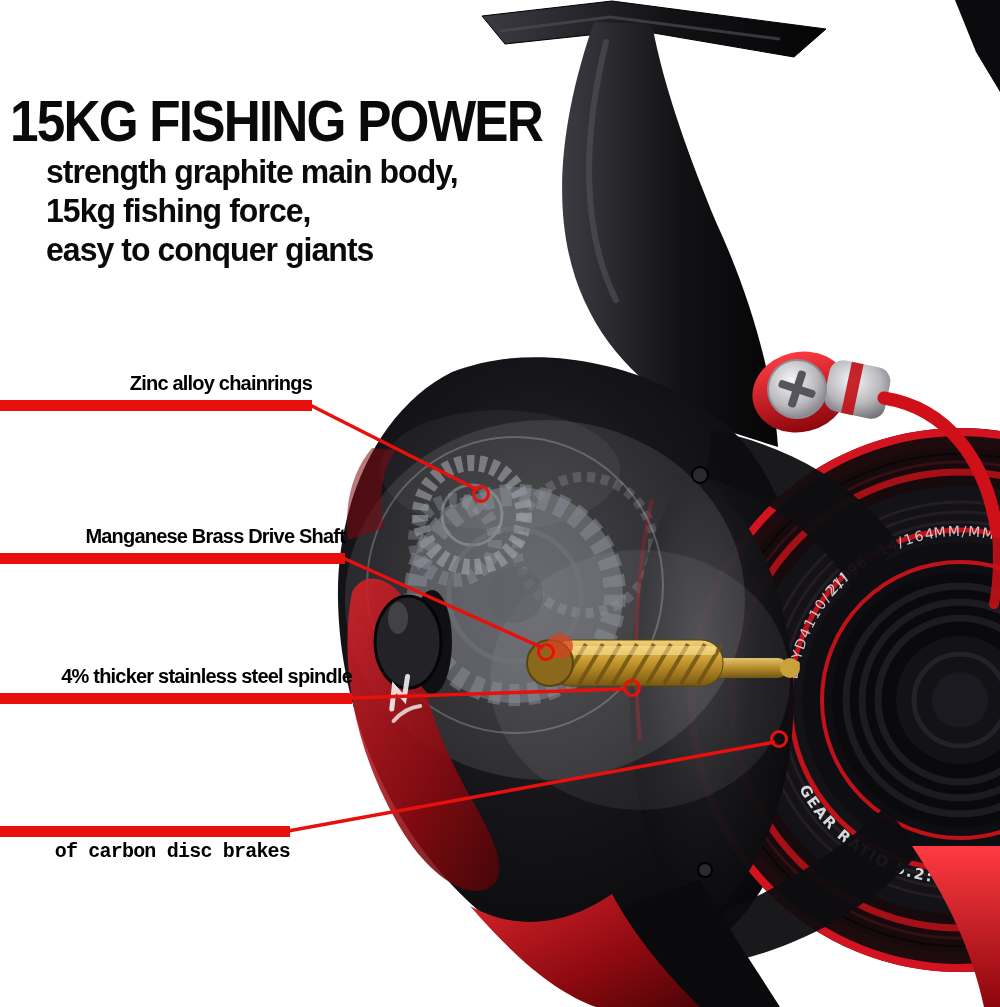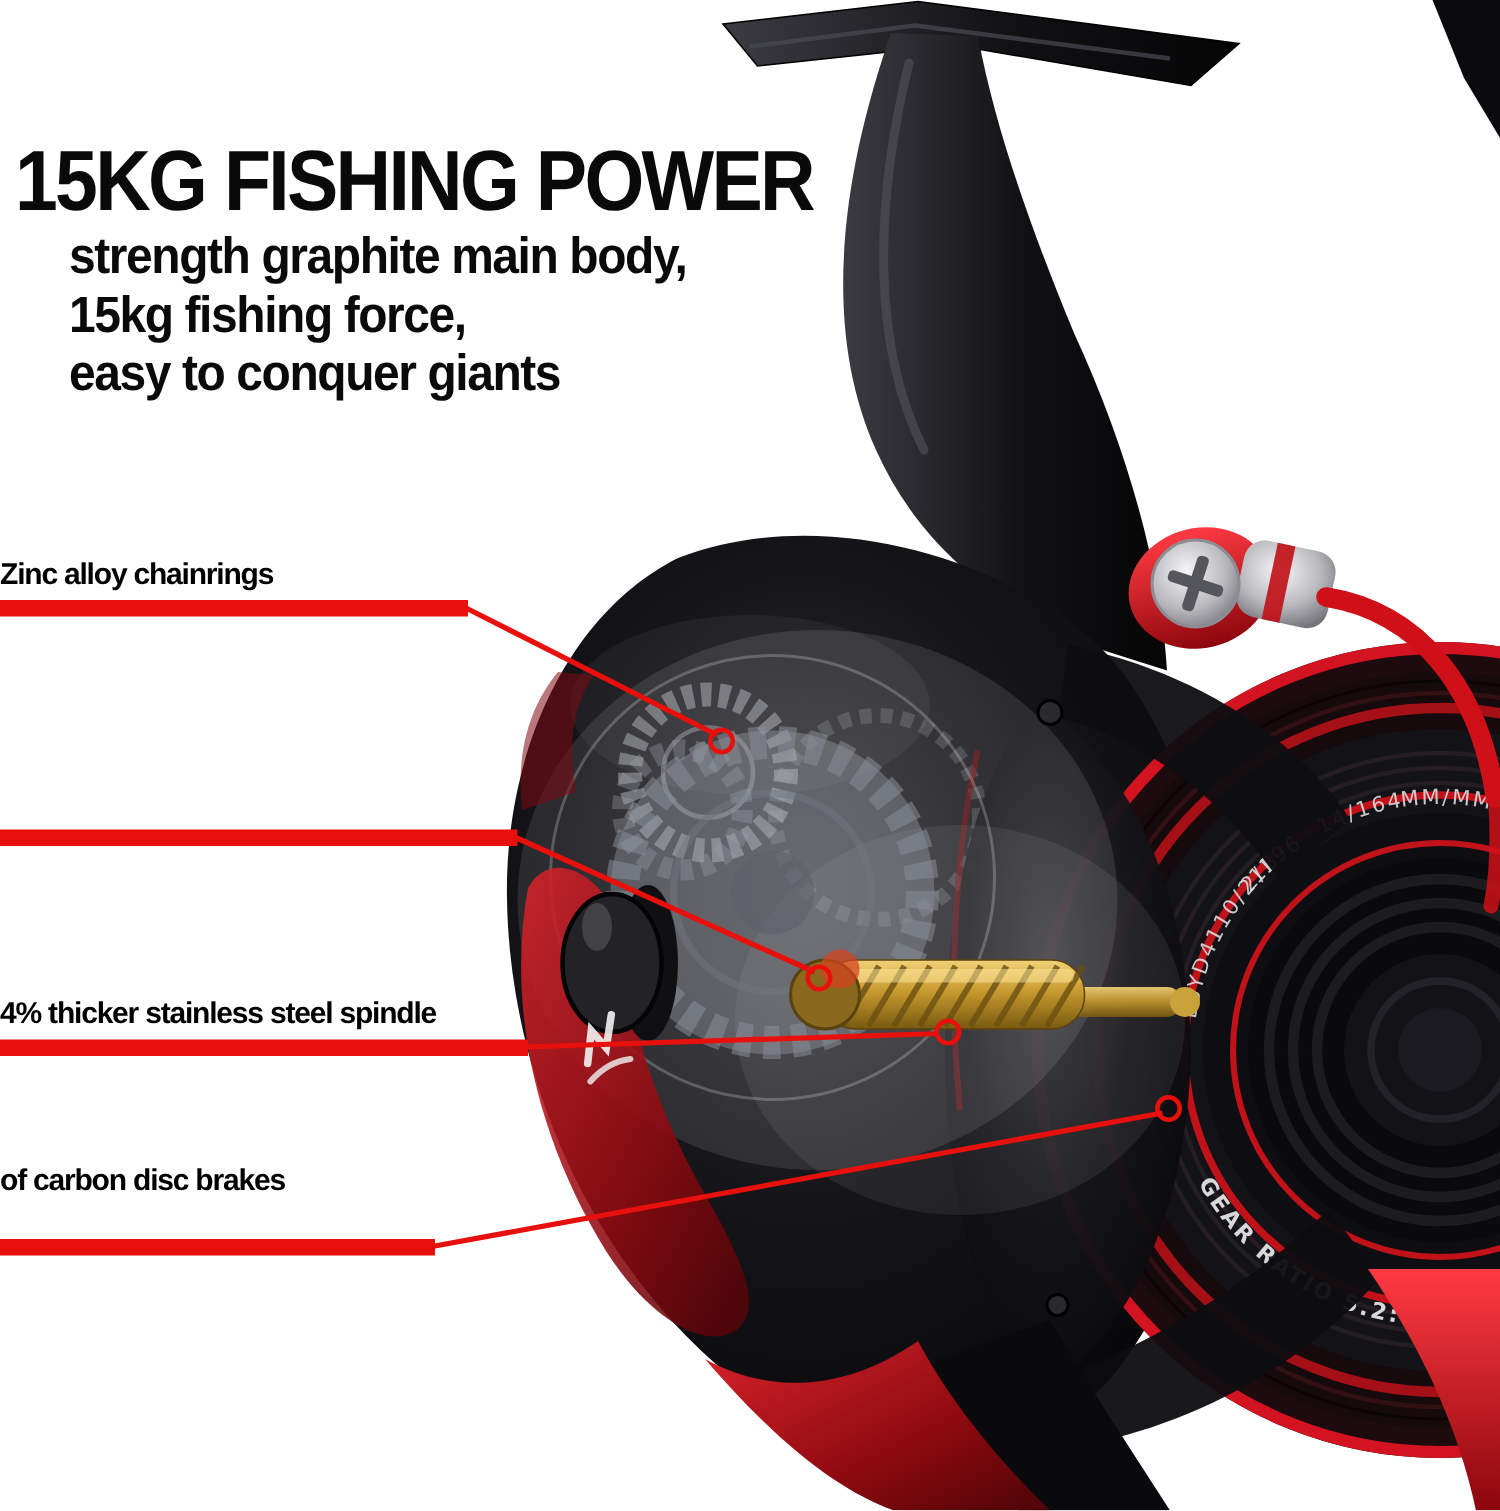--- a/index.html
+++ b/index.html
@@ -15,21 +15,21 @@
     font-size:57px; font-weight:900; letter-spacing:-2px; white-space:nowrap;
     transform:scaleX(.9); transform-origin:left top; color:#0a0a0a;
   }
   .subtitle {
     position:absolute; left:46px; top:152px;
     font-size:34px; font-weight:800; line-height:39px; letter-spacing:-1px;
     transform:scaleX(.94); transform-origin:left top; color:#0a0a0a;
   }
   .callout-label {
     position:absolute; font-size:20px; font-weight:800; letter-spacing:-0.8px;
-    text-align:left; white-space:nowrap; color:#000;
+    text-align:right; white-space:nowrap; color:#000;
   }
   .spool-text { font-family:"DejaVu Sans", sans-serif; font-size:14px; letter-spacing:1.5px; fill:#d9d9dc; opacity:.92; }
   .spool-text-big { font-family:"DejaVu Sans", sans-serif; font-size:15px; font-weight:bold; letter-spacing:2px; fill:#e3e3e6; opacity:.95; }
 </style>
 </head>
 <body>
 
 <div class="canvas">
 
   <svg class="art" viewBox="0 0 1000 1007" aria-hidden="true">
@@ -227,16 +227,17 @@
 
   <h1 class="title" style="margin:0;">15KG FISHING POWER</h1>
 
   <div class="subtitle">
     <div>strength graphite main body,</div>
     <div>15kg fishing force,</div>
     <div>easy to conquer giants</div>
   </div>
 
   <div class="callout-label" style="left:0; width:312px; top:372px;">Zinc alloy chainrings</div>
+  <div class="callout-label" style="left:0; width:345px; top:525px;">Manganese Brass Drive Shaft</div>
   <div class="callout-label" style="left:0; width:352px; top:665px;">4% thicker stainless steel spindle</div>
-  <div class="callout-label" style="left:0; width:290px; top:776px;">of carbon disc brakes</div>
+  <div class="callout-label" style="left:0; width:290px; top:840px;font-family:Liberation Mono, monospace;">of carbon disc brakes</div>
 
 </div>
 
 </body></html>

